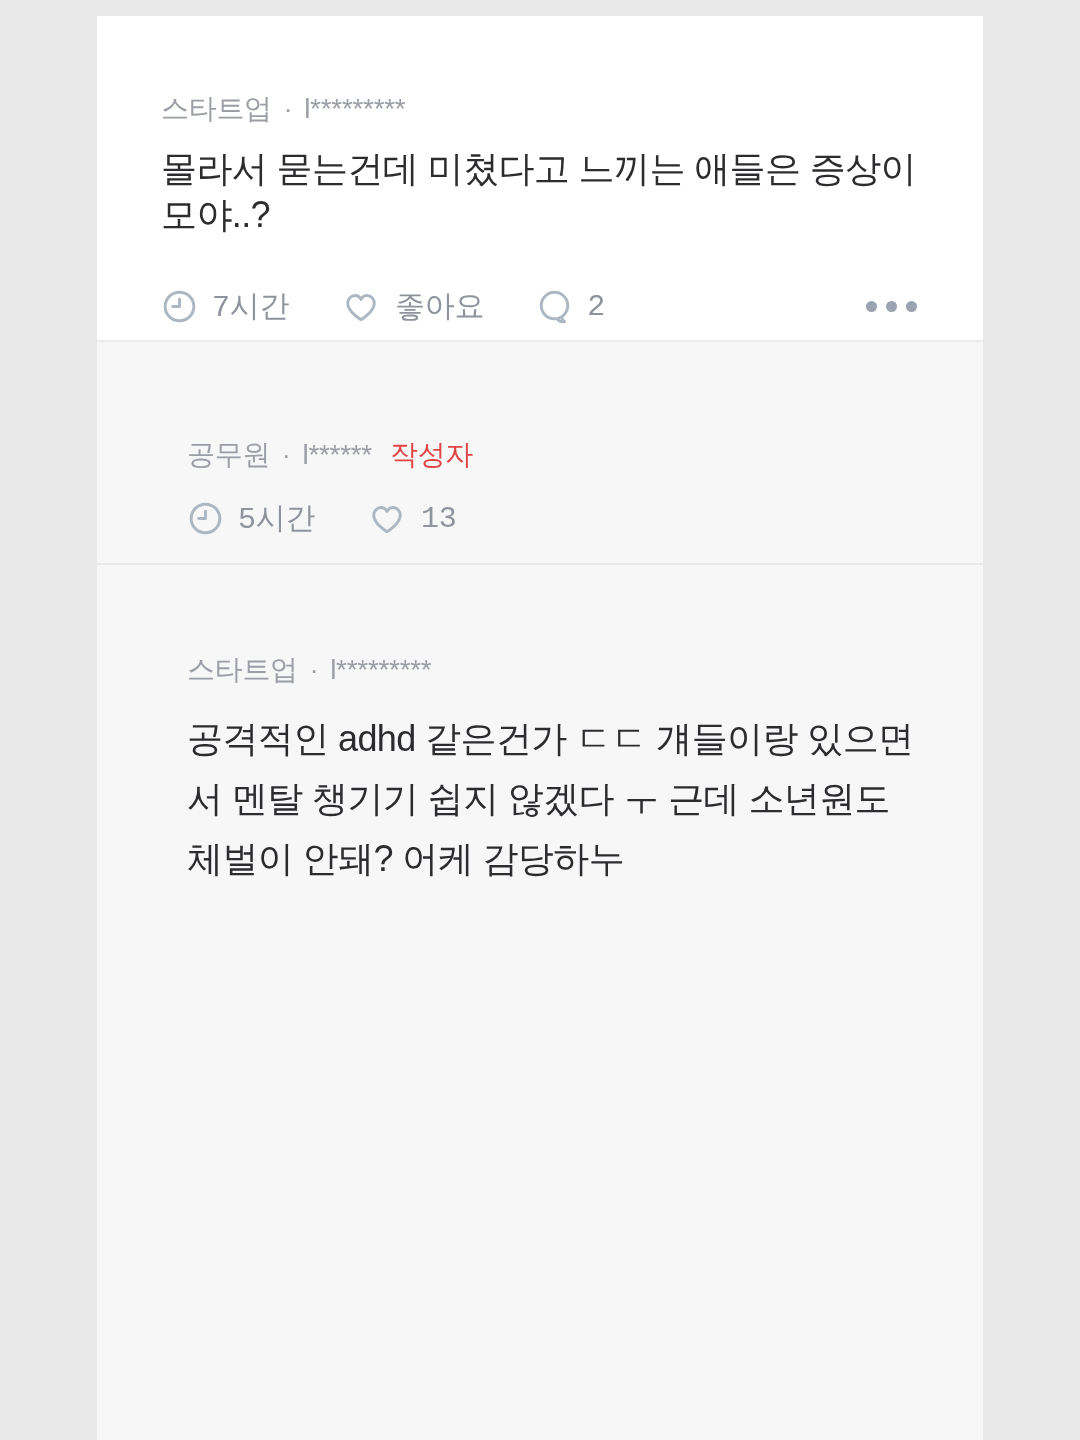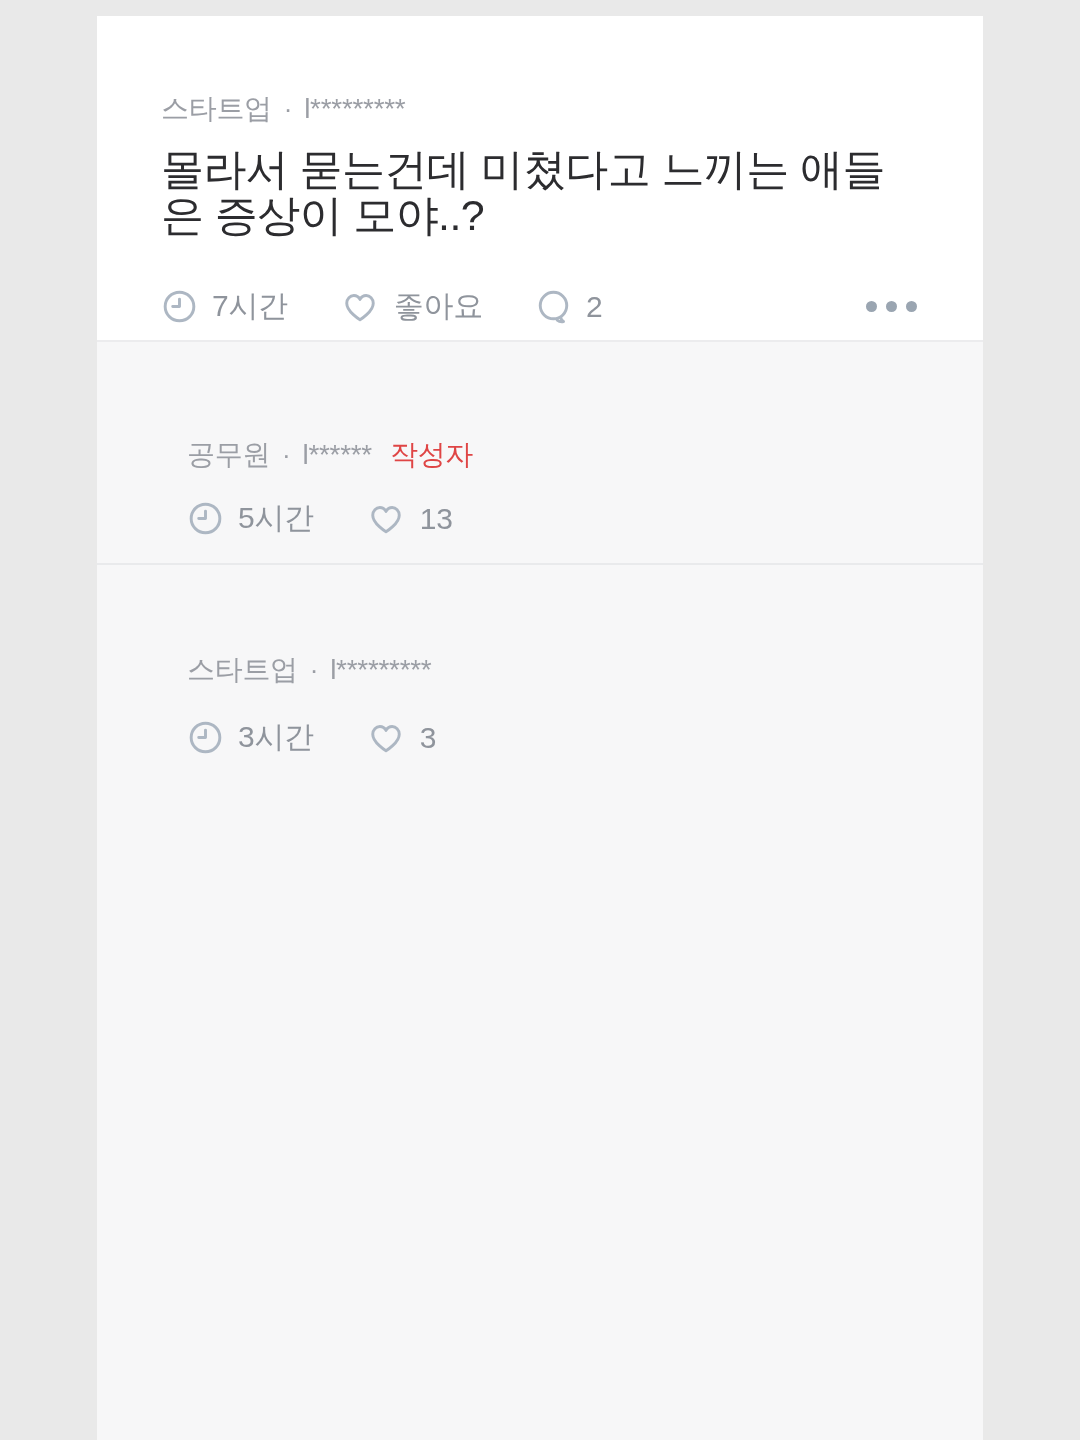--- a/index.html
+++ b/index.html
@@ -28,32 +28,32 @@
   }
   .author-row{
     display:flex;align-items:center;gap:12px;
     font-size:28px;line-height:34px;color:var(--header-text);
     letter-spacing:-0.3px;
   }
   .author-row .dot{font-size:26px;color:var(--header-text);}
   .badge{color:var(--author-badge);margin-left:6px;}
   .comment-body{
     margin-top:20px;
-    font-size:43px;line-height:60px;color:var(--body-text);
+    font-size:36px;line-height:60px;color:var(--body-text);
     letter-spacing:-0.6px;
   }
   .top-comment .comment-body{line-height:46px;}
   
   .meta-row{
     display:flex;align-items:center;gap:52px;
     color:var(--meta-text);font-size:30px;
   }
   .top-comment .meta-row{margin-top:48px;}
   .meta-group{display:flex;align-items:center;gap:14px;background:none;border:none;
-    color:var(--meta-text);font-size:30px;font-family:Liberation Sans, sans-serif;letter-spacing:-0.3px;}
+    color:var(--meta-text);font-size:30px;font-family:Liberation Mono, monospace;letter-spacing:-0.3px;}
   .meta-group svg{display:block;color:var(--icon-color);}
   .more-btn{
     margin-left:auto;display:flex;align-items:center;gap:9px;
     background:none;border:none;padding:8px 2px;cursor:pointer;
   }
   .more-btn .d{width:11px;height:11px;border-radius:50%;background:#9aa5b1;display:block;}
   
   .replies{
     background:var(--reply-bg);flex:1;display:flex;flex-direction:column;
   }
@@ -142,35 +142,17 @@
         </button>
       </div>
     </article>
 
     <article class="reply reply-2">
       <div class="author-row">
         <span>스타트업</span>
         <span class="dot">·</span>
         <span>l*********</span>
       </div>
-      <div class="meta-row">
-        <span class="meta-group">
-          <span>
-            <svg width="37" height="37" viewBox="0 0 24 24" fill="none" stroke="currentColor" stroke-width="1.9" stroke-linecap="round" stroke-linejoin="round">
-              <circle cx="12" cy="12" r="9.3"></circle>
-              <path d="M12 7.2V12H7.6"></path>
-            </svg>
-          </span>
-          <span>3시간</span>
-        </span>
-        <button class="meta-group">
-          <span>
-            <svg width="40" height="37" viewBox="0 0 24 24" fill="none" stroke="currentColor" stroke-width="1.9" stroke-linecap="round" stroke-linejoin="round">
-              <path d="M12 20.6C12 20.6 3.4 15.4 3.4 9.9 3.4 6.9 5.6 4.9 8 4.9c1.7 0 3.2 1 4 2.5.8-1.5 2.3-2.5 4-2.5 2.4 0 4.6 2 4.6 5 0 5.5-8.6 10.7-8.6 10.7z"></path>
-            </svg>
-          </span>
-          <span>3</span>
-        </button>
-      </div>
+      <div class="comment-body">공격적인 adhd 같은건가 ㄷㄷ 걔들이랑 있으면서 멘탈 챙기기 쉽지 않겠다 ㅜ 근데 소년원도 체벌이 안돼? 어케 감당하누</div>
     </article>
 
   </section>
 </div>
 
 </body></html>

